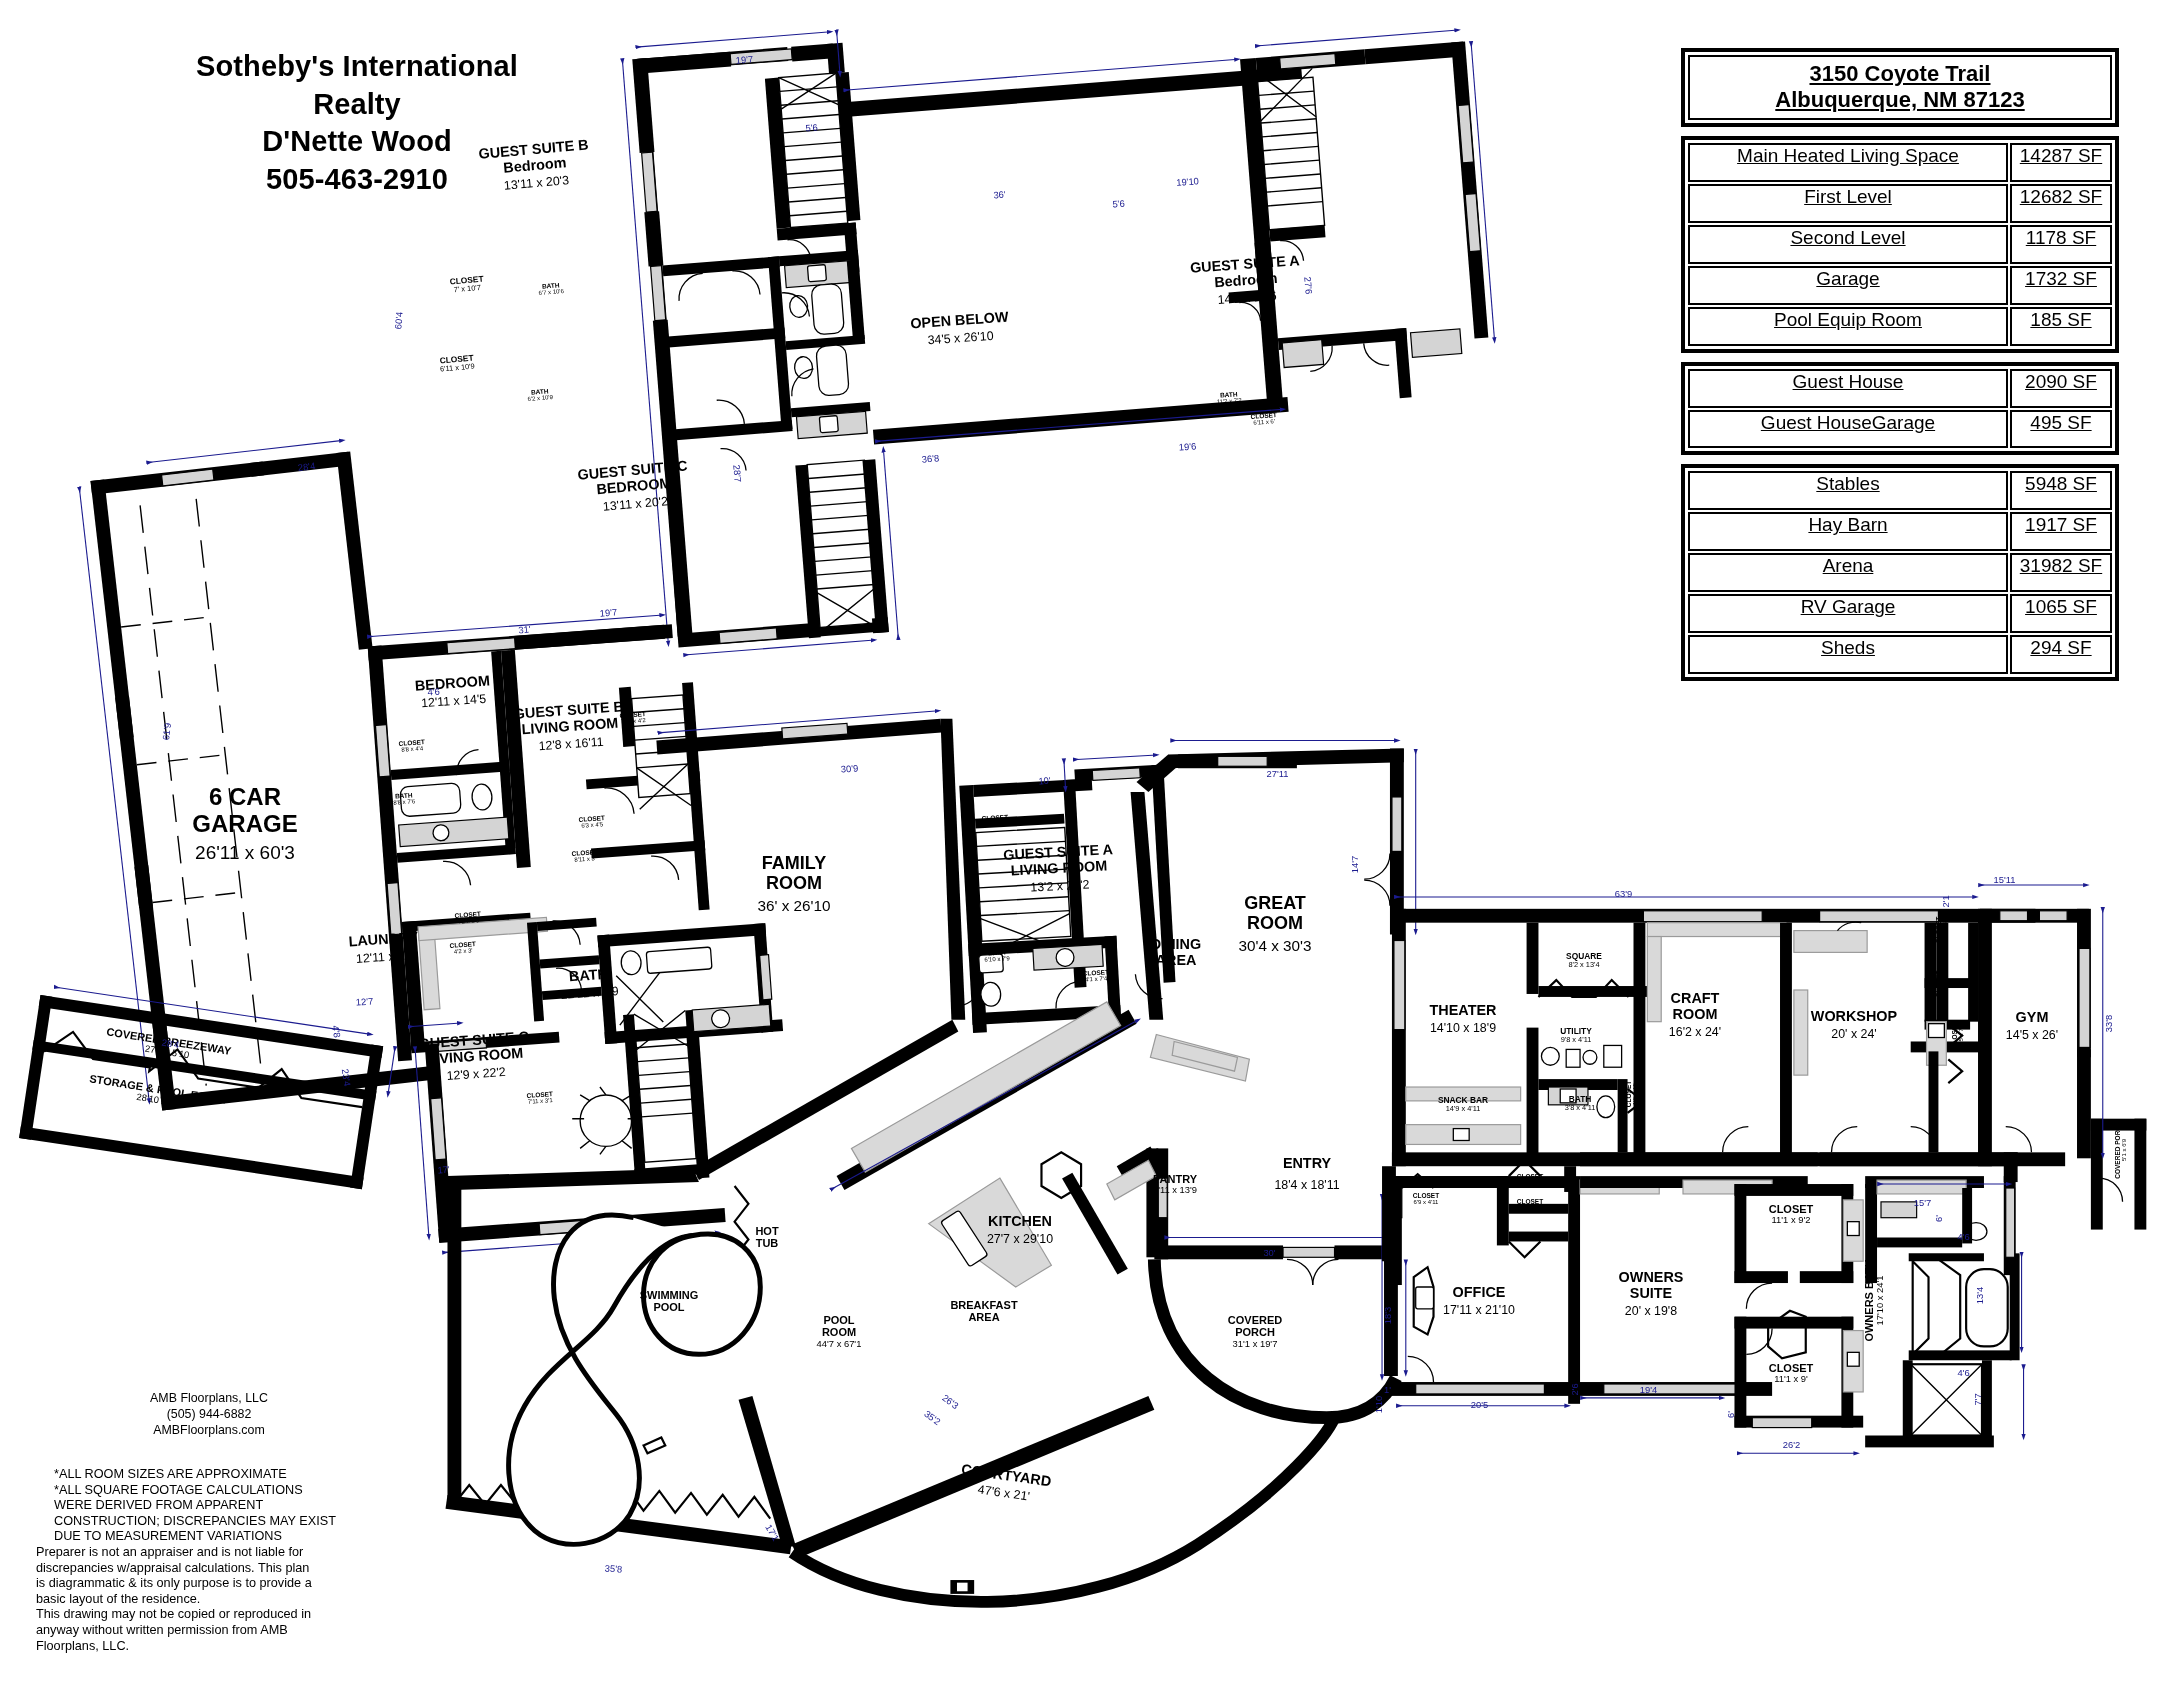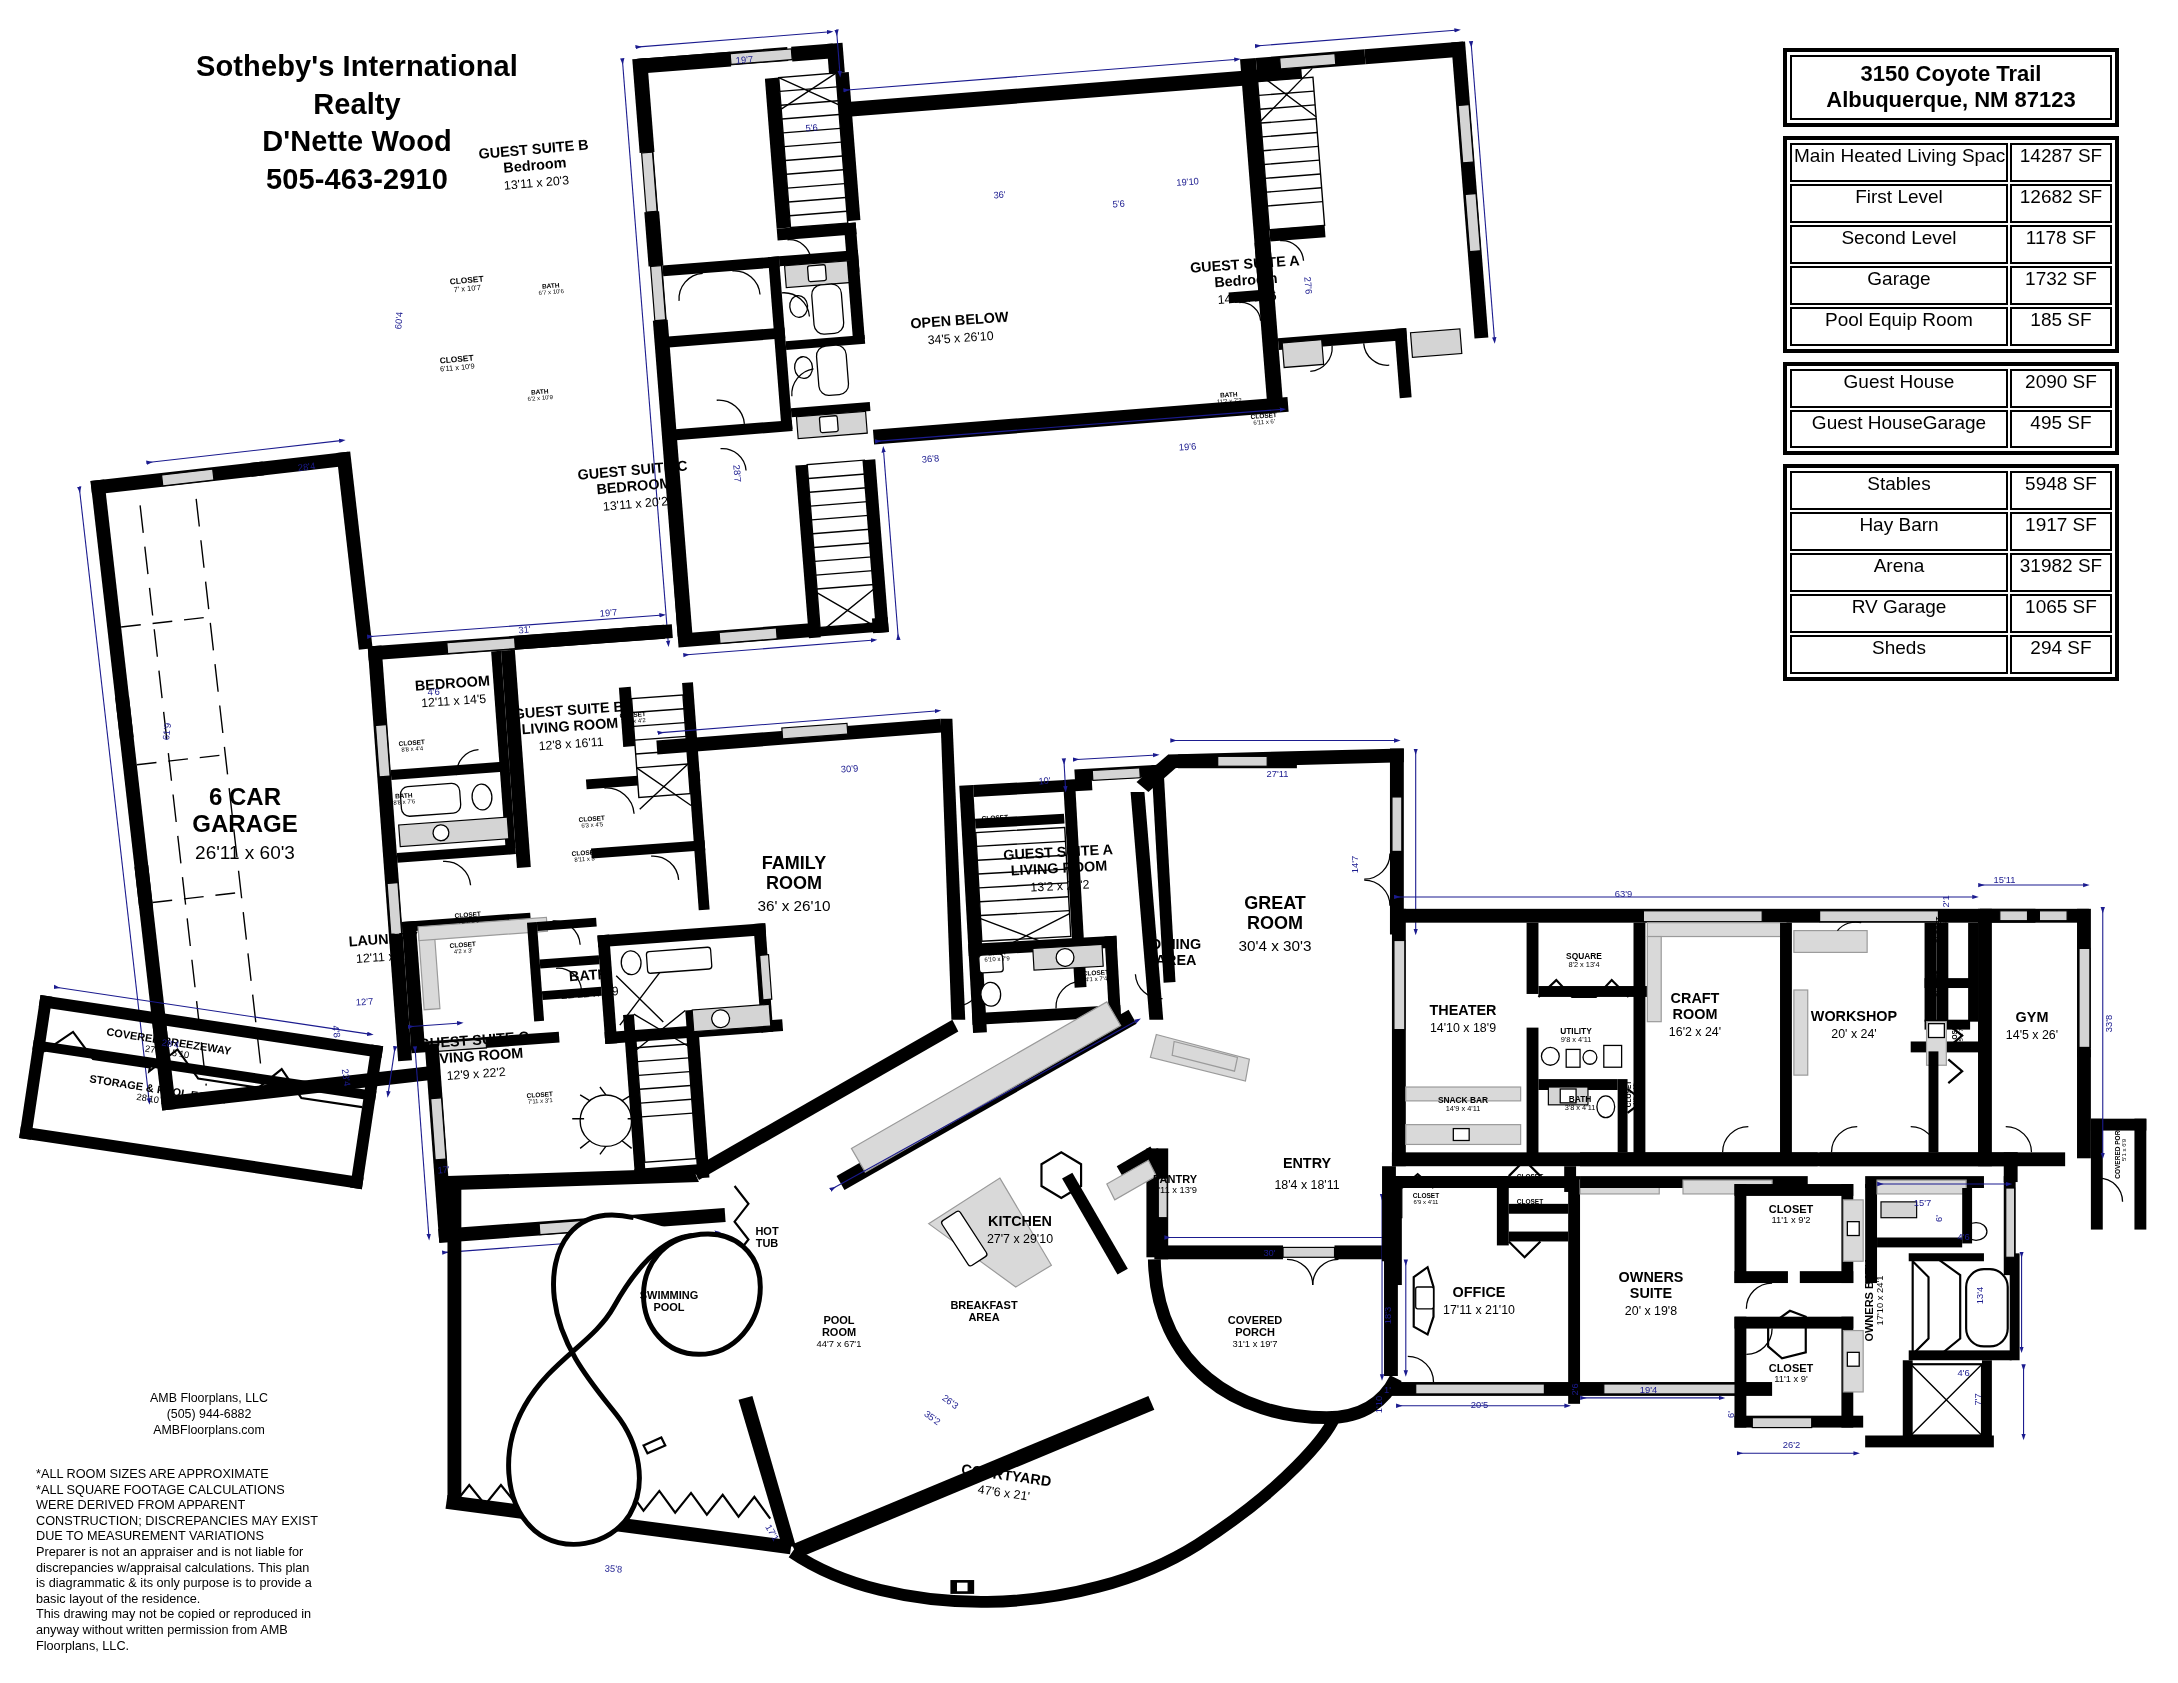--- a/index.html
+++ b/index.html
@@ -26,21 +26,22 @@
     font-size: 29px;
     line-height: 1.30;
     color: #000;
     letter-spacing: 0.1px;
   }
 
   
   #infotable {
     position: absolute;
     right: 59px; top: 48px;
-    width: 336px;
+    width: 438px;
+    text-decoration: underline;
   }
   .tbl-group {
     border: 4px solid #000;
     margin-bottom: 9px;
     padding: 3px;
     background: #fff;
   }
   .tbl-title {
     border: 2px solid #000;
     text-align: center;
@@ -77,21 +78,21 @@
     color: #000;
   }
   #disclaimer {
     position: absolute;
     left: 36px; top: 1467px;
     width: 327px;
     font-size: 12.7px;
     line-height: 1.23;
     color: #000;
   }
-  #disclaimer .caps { letter-spacing: 0px; }
+  #disclaimer .caps { letter-spacing: 0px; margin-left: 18px; }
 
   
   #plan {
     position: absolute;
     left: 0; top: 0;
     width: 2178px; height: 1683px;
   }
 
   
   .rlabel {

